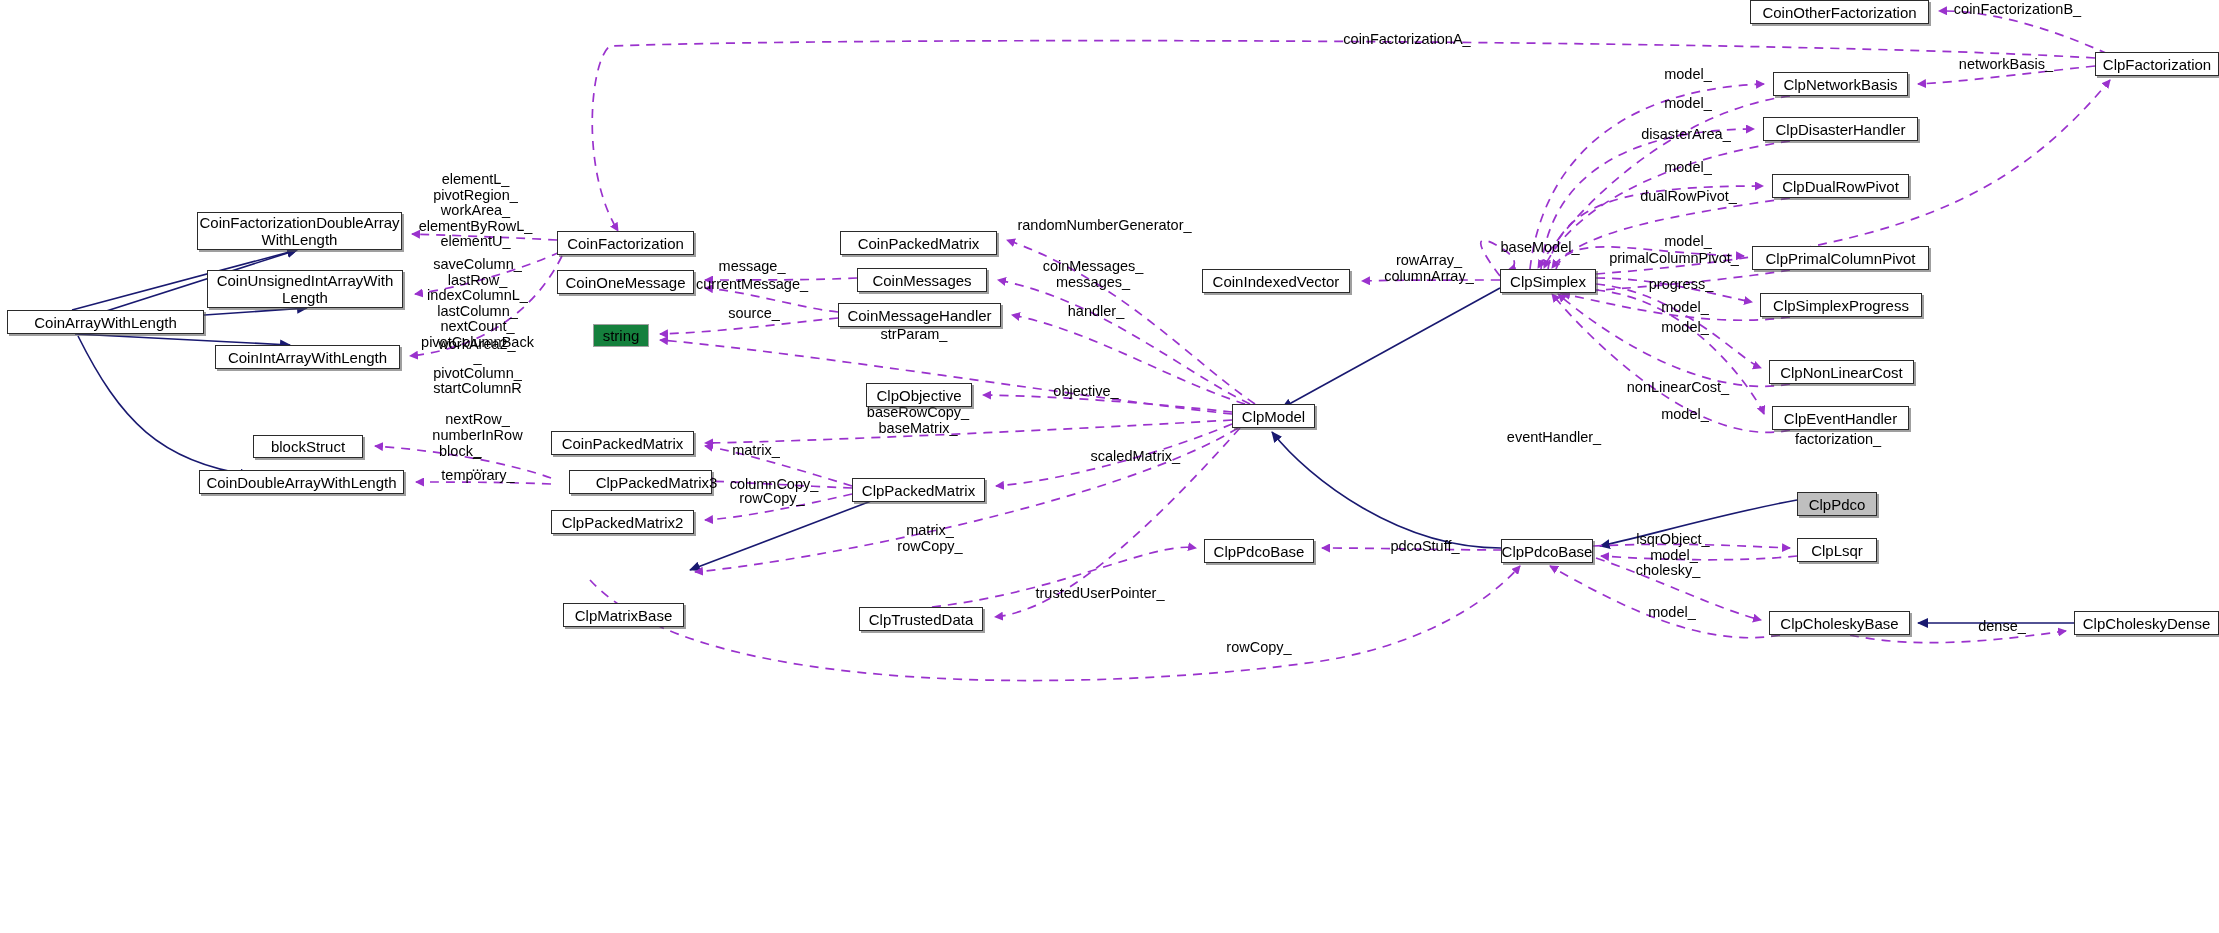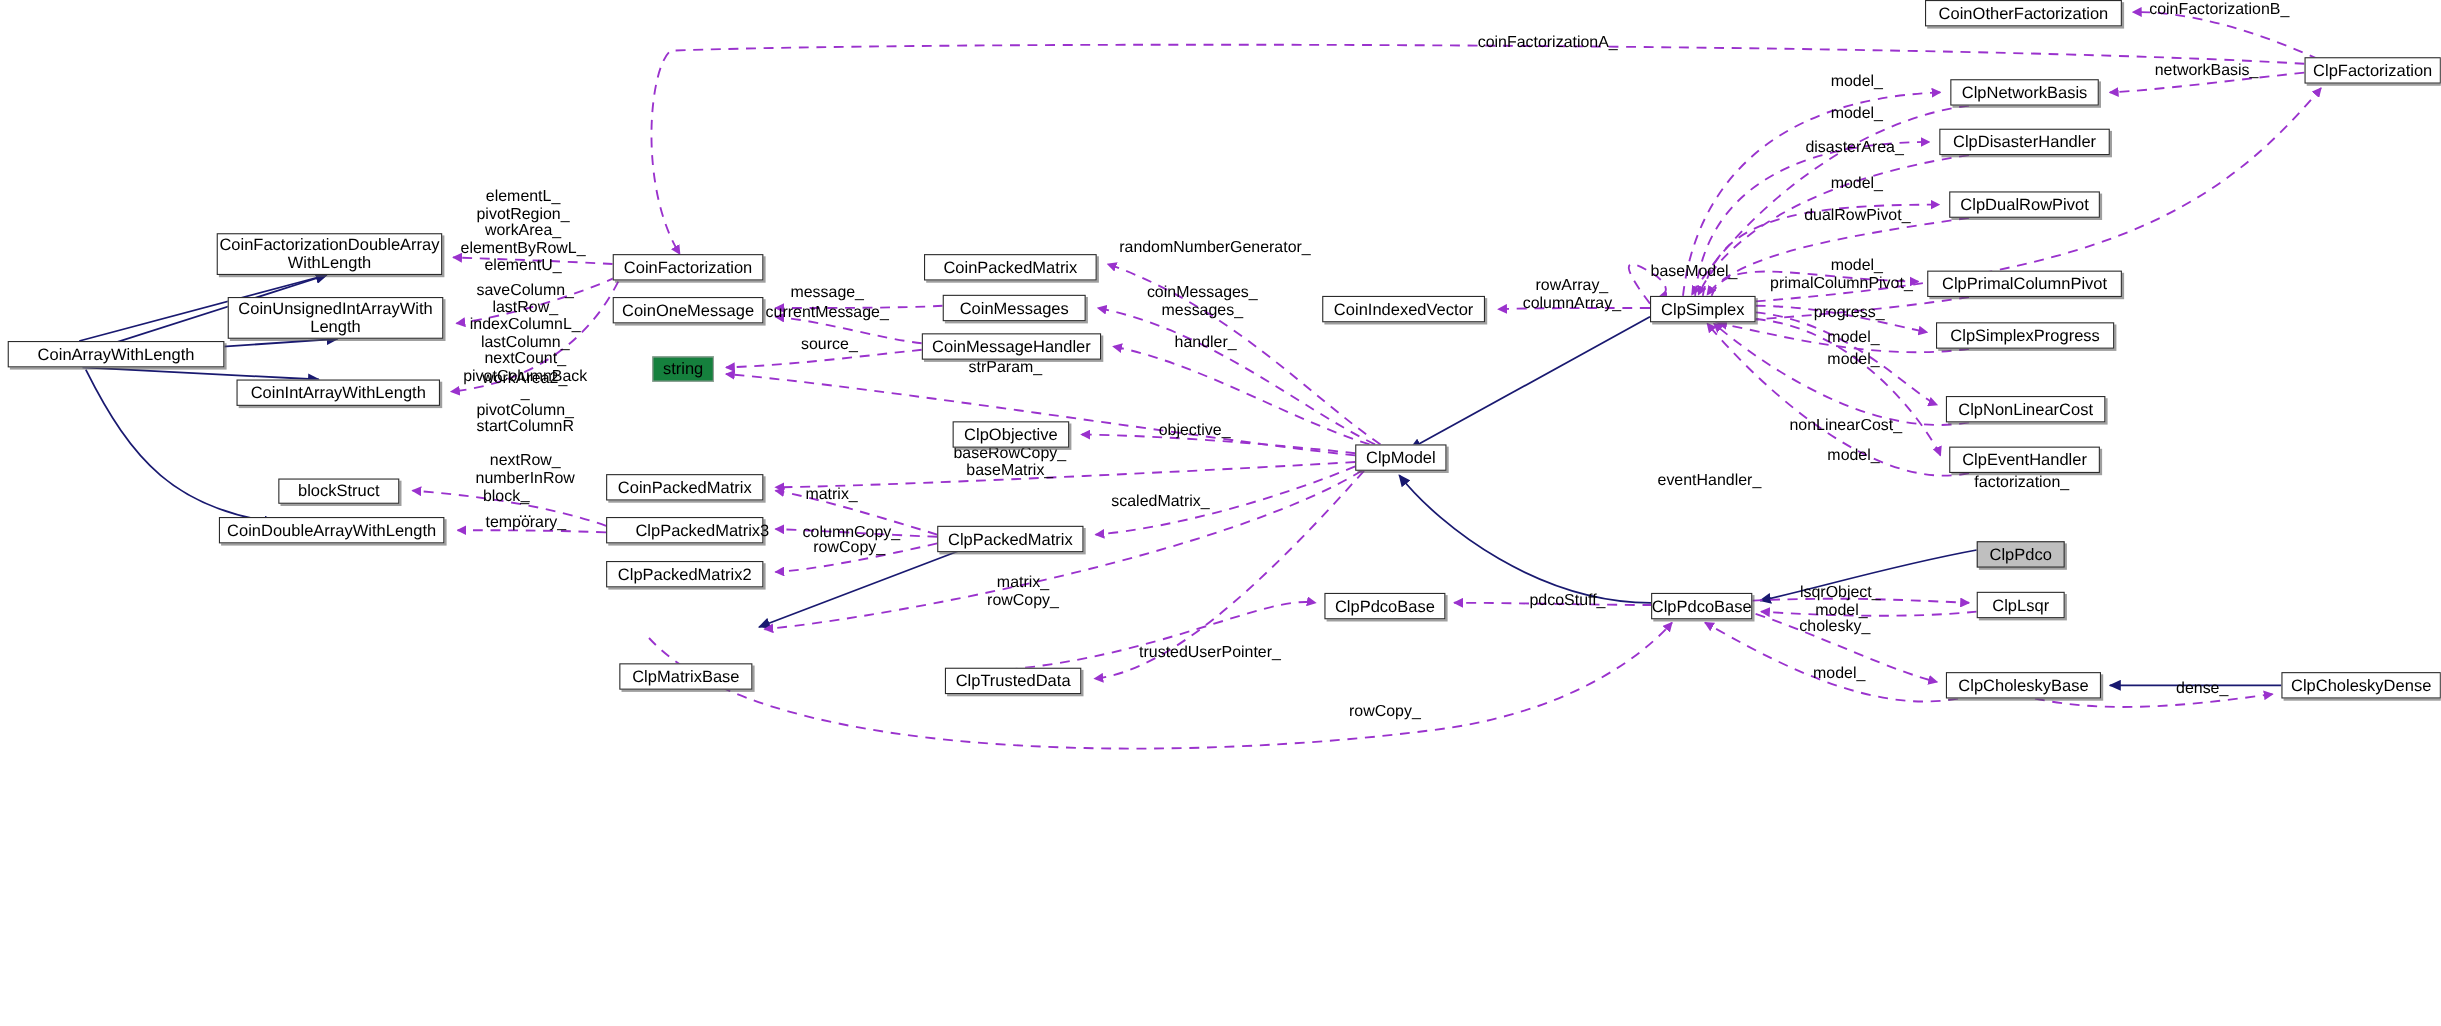--- a/index.html
+++ b/index.html
@@ -147,21 +147,21 @@
       <div class="node" style="left: 253px; top: 435px; width: 110px; height: 23px;">blockStruct</div>
       <div class="node" style="left: 199px; top: 470px; width: 205px; height: 24px;">CoinDoubleArrayWithLength</div>
       <div class="node" style="left: 557px; top: 231px; width: 137px; height: 24px;">CoinFactorization</div>
       <div class="node" style="left: 557px; top: 270px; width: 137px; height: 24px;">CoinOneMessage</div>
       <div class="node plain" style="left: 593px; top: 324px; width: 56px; height: 23px;">string</div>
       <div class="node" style="left: 840px; top: 231px; width: 157px; height: 24px;">CoinPackedMatrix</div>
       <div class="node" style="left: 857px; top: 268px; width: 130px; height: 24px;">CoinMessages</div>
       <div class="node" style="left: 838px; top: 303px; width: 163px; height: 24px; text-align: center;">CoinMessageHandler</div>
       <div class="node" style="left: 866px; top: 383px; width: 106px; height: 24px;">ClpObjective</div>
       <div class="node" style="left: 551px; top: 431px; width: 143px; height: 24px;">CoinPackedMatrix</div>
-      <div class="node" style="left: 551px; top: 470px; width: 143px; height: 24px; padding-left: 32px;">ClpPackedMatrix3</div>
+      <div class="node" style="left: 569px; top: 470px; width: 143px; height: 24px; padding-left: 32px;">ClpPackedMatrix3</div>
       <div class="node" style="left: 551px; top: 510px; width: 143px; height: 24px;">ClpPackedMatrix2</div>
       <div class="node" style="left: 852px; top: 478px; width: 133px; height: 24px;">ClpPackedMatrix</div>
       <div class="node" style="left: 563px; top: 563px; width: 121px; height: 24px; margin-top: 40px;">ClpMatrixBase</div>
       <div class="node" style="left: 859px; top: 607px; width: 124px; height: 24px;">ClpTrustedData</div>
       <div class="node" style="left: 1202px; top: 269px; width: 148px; height: 24px;">CoinIndexedVector</div>
       <div class="node" style="left: 1232px; top: 404px; width: 83px; height: 24px;">ClpModel</div>
       <div class="node" style="left: 1204px; top: 539px; width: 110px; height: 24px;">ClpPdcoBase</div>
       <div class="node" style="left: 1500px; top: 269px; width: 96px; height: 24px;">ClpSimplex</div>
       <div class="node" style="left: 1501px; top: 539px; width: 92px; height: 24px;">ClpPdcoBase</div>
       <div class="node" style="left: 1773px; top: 72px; width: 135px; height: 24px;">ClpNetworkBasis</div>
@@ -225,21 +225,21 @@
       <div class="edge-label" style="left: 720px; top: 306px; width: 68px;">source_</div>
       <div class="edge-label" style="left: 1060px; top: 304px; width: 72px;">handler_</div>
       <div class="edge-label" style="left: 873px; top: 327px; width: 82px;">strParam_</div>
       <div class="edge-label" style="left: 1374px; top: 253px; width: 110px;">rowArray_
 columnArray_</div>
       <div class="edge-label" style="left: 1044px; top: 384px; width: 84px;">objective_</div>
       <div class="edge-label" style="left: 857px; top: 405px; width: 122px;">baseRowCopy_
 baseMatrix_</div>
       <div class="edge-label" style="left: 431px; top: 444px; width: 58px;">block_</div>
       <div class="edge-label" style="left: 724px; top: 443px; width: 64px;">matrix_</div>
-      <div class="edge-label" style="left: 1000px; top: 449px; width: 110px;">scaledMatrix_</div>
+      <div class="edge-label" style="left: 1070px; top: 449px; width: 110px; text-align: right;">scaledMatrix_</div>
       <div class="edge-label" style="left: 432px; top: 468px; width: 92px;">temporary_</div>
       <div class="edge-label" style="left: 721px; top: 477px; width: 106px;">columnCopy_</div>
       <div class="edge-label" style="left: 731px; top: 491px; width: 82px;">rowCopy_</div>
       <div class="edge-label" style="left: 889px; top: 523px; width: 82px;">matrix_
 rowCopy_</div>
       <div class="edge-label" style="left: 1382px; top: 539px; width: 86px;">pdcoStuff_</div>
       <div class="edge-label" style="left: 1627px; top: 532px; width: 92px;">lsqrObject_</div>
       <div class="edge-label" style="left: 1643px; top: 548px; width: 62px;">model_</div>
       <div class="edge-label" style="left: 1628px; top: 563px; width: 80px;">cholesky_</div>
       <div class="edge-label" style="left: 1026px; top: 586px; width: 148px;">trustedUserPointer_</div>

